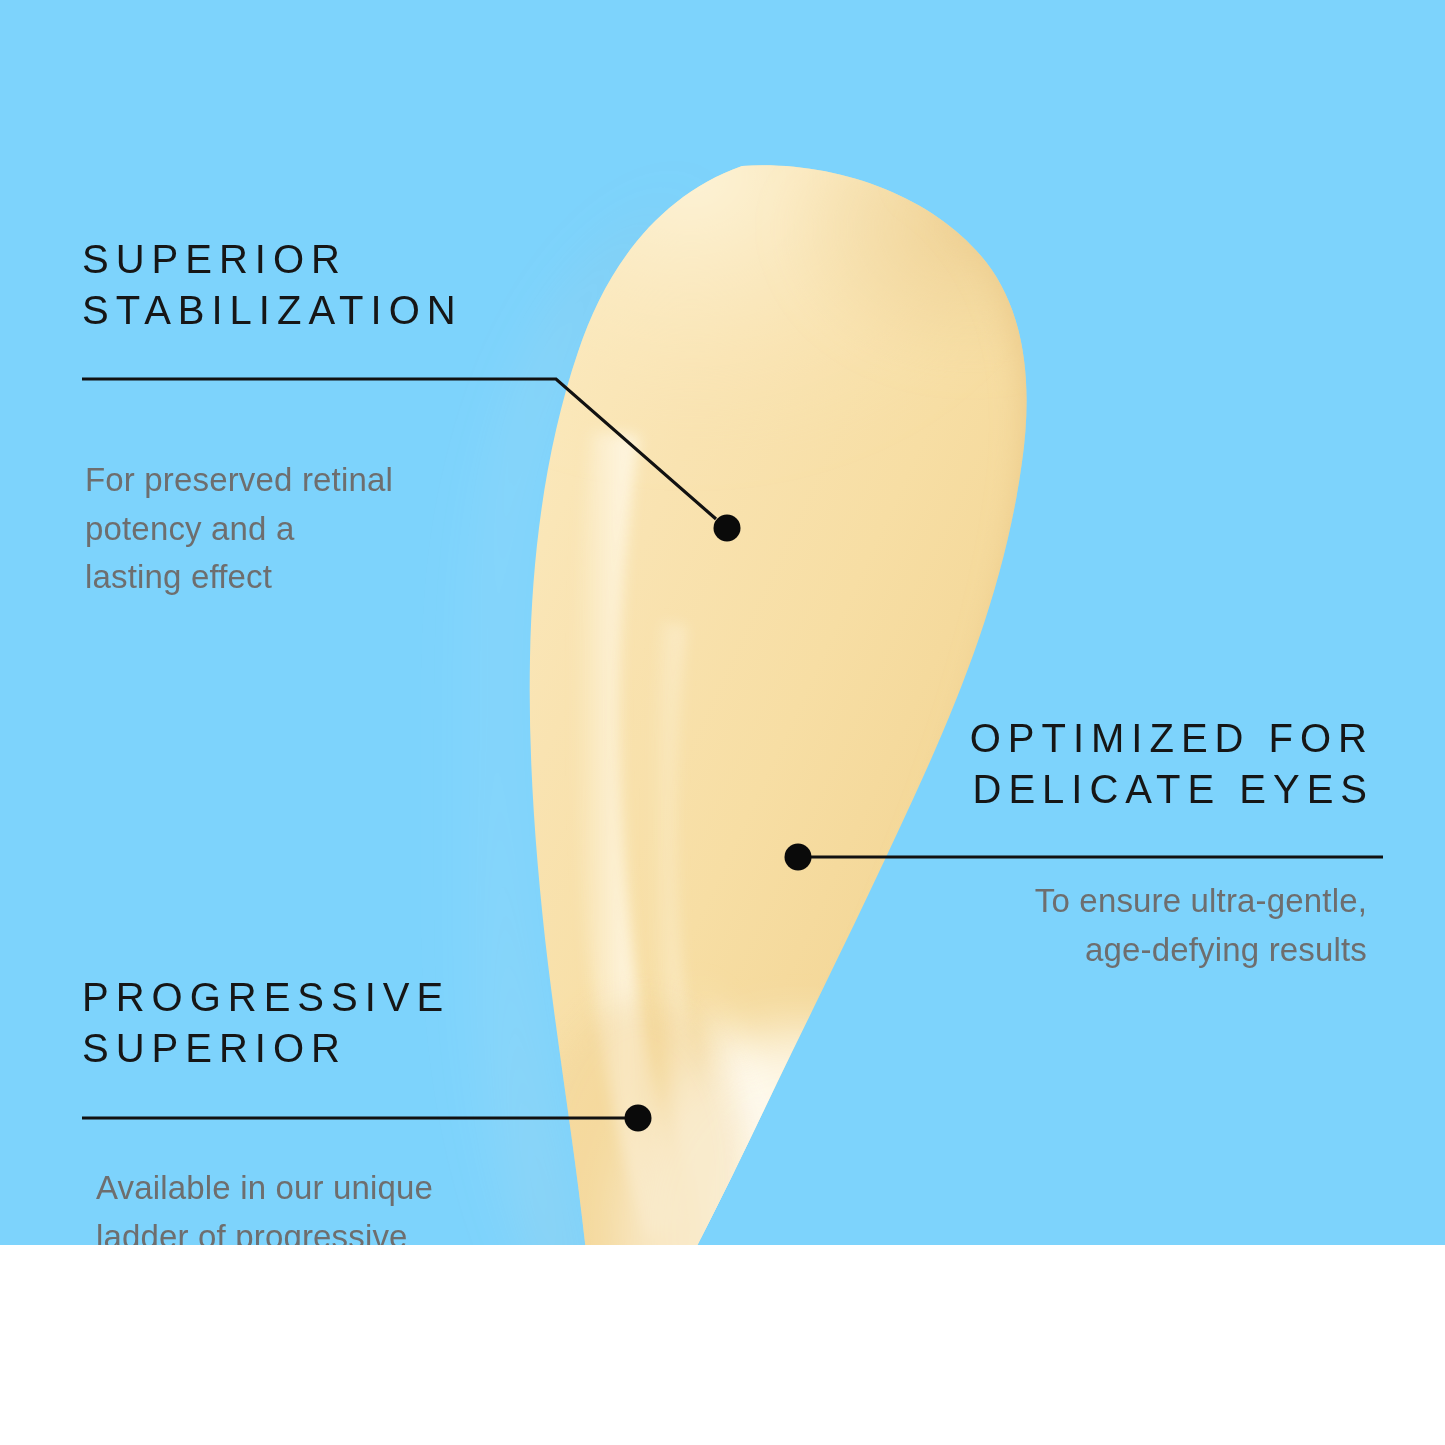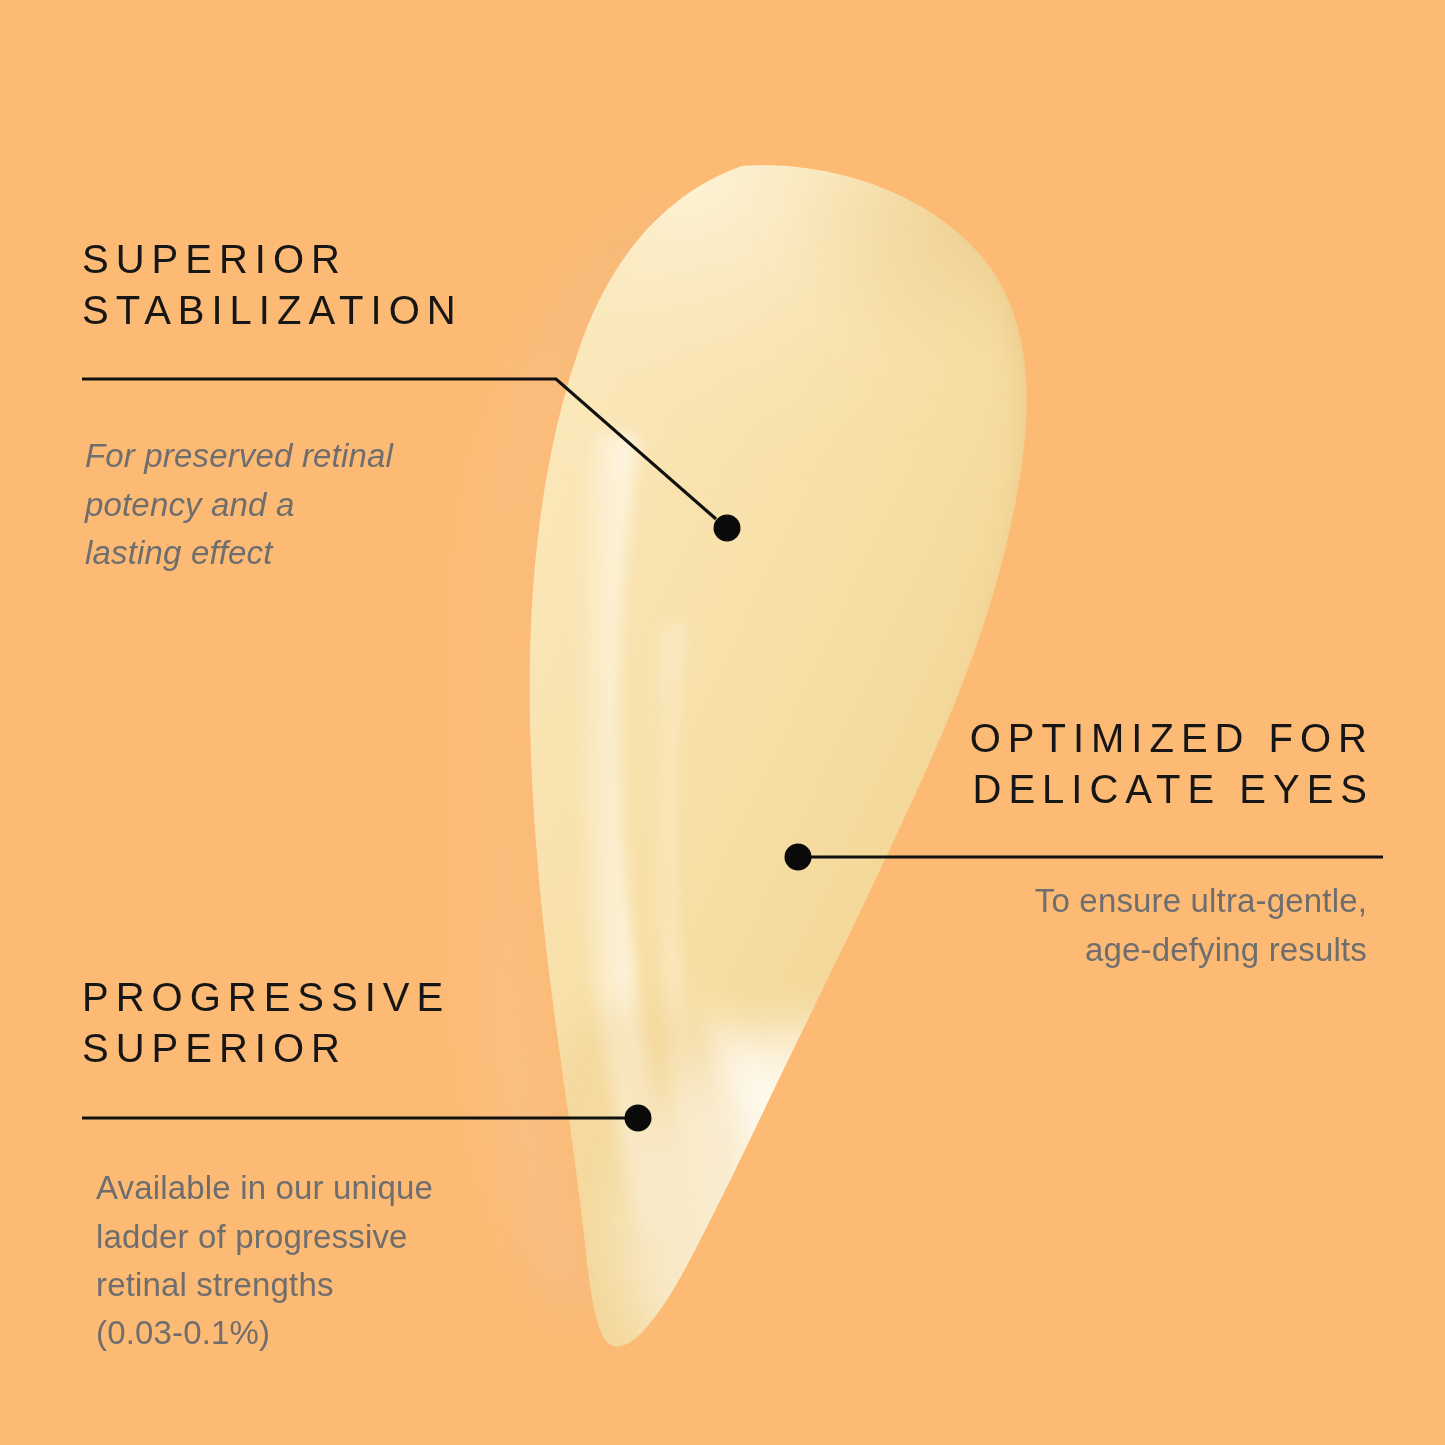--- a/index.html
+++ b/index.html
@@ -8,22 +8,22 @@
     padding: 0;
     background: #ffffff;
   }
   body {
     font-family: "Liberation Sans", sans-serif;
     -webkit-font-smoothing: antialiased;
   }
   #stage {
     position: relative;
     width: 1445px;
-    height: 1445px;
-    background: #fdba74;
+    height: 1245px;
+    background: #7dd3fc;
     overflow: hidden;
   }
   #art {
     position: absolute;
     inset: 0;
     width: 1445px;
     height: 1445px;
     display: block;
   }
 
@@ -53,23 +53,22 @@
   }
 
   
   #callout-superior-stabilization {
     left: 82px;
     top: 234px;
     width: 430px;
     text-align: left;
   }
   #callout-superior-stabilization .callout-body {
-    margin-top: 96px;
+    margin-top: 120px;
     margin-left: 3px;
-    font-style: italic;
   }
 
   
   #callout-optimized-delicate-eyes {
     right: 78px;
     top: 713px;
     width: 470px;
     text-align: right;
   }
   #callout-optimized-delicate-eyes .callout-heading {

